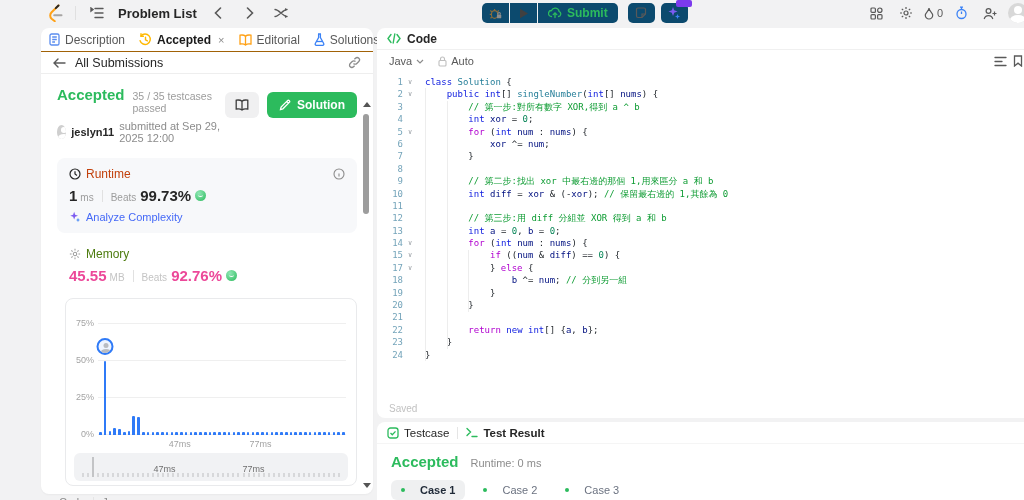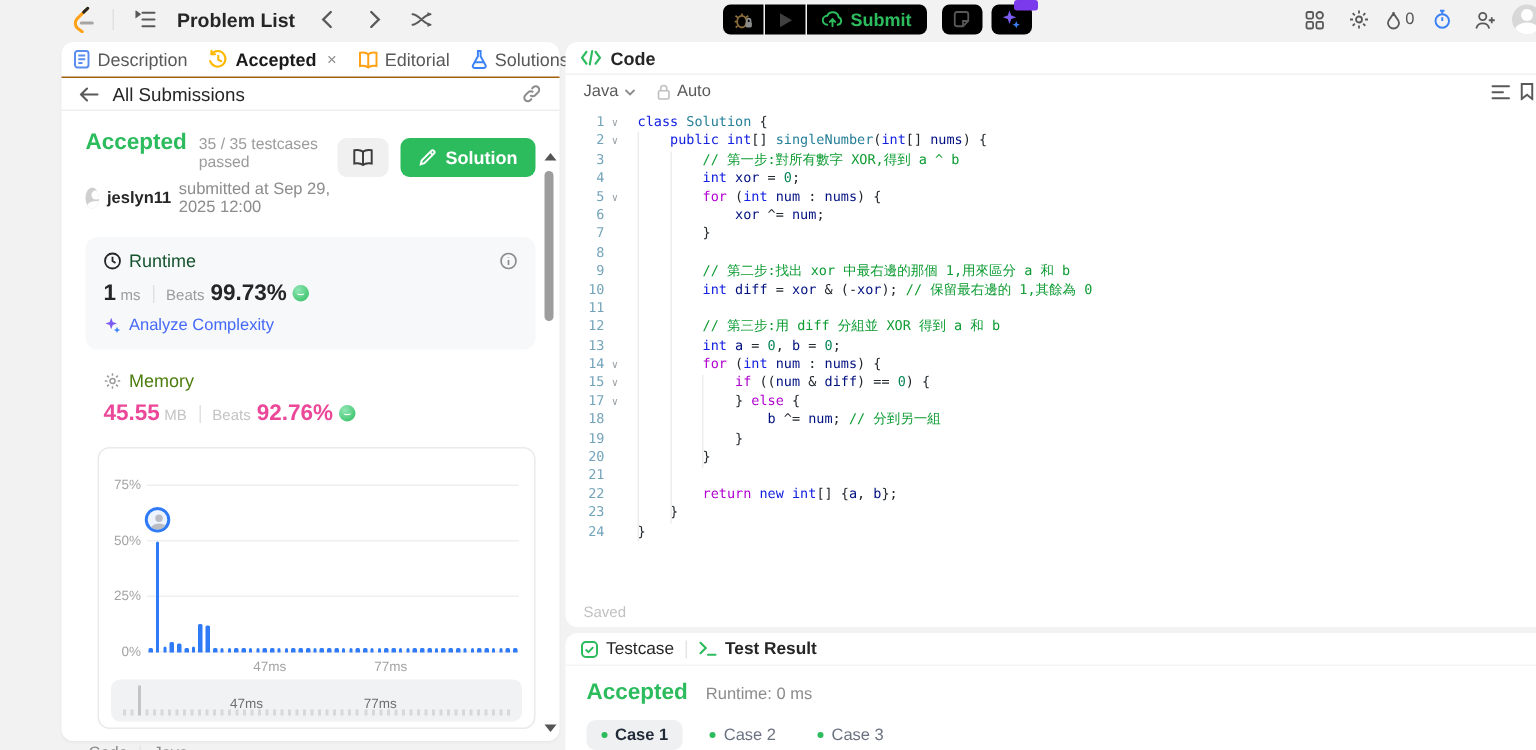--- a/index.html
+++ b/index.html
@@ -9,21 +9,21 @@
 
   
   .topbar { position:absolute; left:0; top:0; width:1024px; height:26px;
     display:flex; align-items:center; padding:0 8px; }
   .tb-left { display:flex; align-items:center; gap:10px; }
   .tb-divider { width:1px; height:14px; background:#e0e0e0; }
   .pl-label { font-size:13px; font-weight:700; color:#262626; }
   .tb-ic { display:inline-flex; align-items:center; justify-content:center; width:22px; height:20px;
     color:#595959; cursor:pointer; border-radius:4px; }
   .tb-center { position:absolute; left:445px; top:3px; display:flex; align-items:center; }
-  .tb-btn { height:20px; background:#000000; display:flex; align-items:center; justify-content:center;
+  .tb-btn { height:20px; background:#0c4a6e; display:flex; align-items:center; justify-content:center;
     color:#464646; cursor:pointer; }
   .tb-btn.seg-l { border-radius:5px 0 0 5px; width:27px; }
   .tb-btn.seg-m { width:27px; margin-left:1px; }
   .tb-btn.submit { border-radius:0 5px 5px 0; margin-left:1px; padding:0 10px; gap:5px;
     color:#2cbb5d; font-size:12px; font-weight:700; }
   .tb-btn.solo { border-radius:5px; width:27px; margin-left:10px; position:relative; }
   .badge-purple { position:absolute; right:-4px; top:-3px; width:16px; height:7px; border-radius:2px;
     background:#7c3aed; }
   .tb-right { position:absolute; right:0; top:3px; display:flex; align-items:center; gap:7px; }
   .streak { display:flex; align-items:center; gap:3px; color:#595959; font-size:11px; }
@@ -63,21 +63,21 @@
   .user-avatar:before { content:""; position:absolute; left:4.2px; top:2px; width:5.5px; height:5.5px; border-radius:50%; background:#fff; }
   .user-avatar:after { content:""; position:absolute; left:1px; top:8.5px; width:12px; height:7px; border-radius:50%; background:#fff; }
   .user-name { color:#262626; font-weight:700; }
   .result-actions { display:flex; gap:8px; align-items:center; margin-top:6px; }
   .icon-btn { width:34px; height:26px; border-radius:6px; background:#f0f0f1; display:flex;
     align-items:center; justify-content:center; color:#3c3c3c; cursor:pointer; }
   .solution-btn { height:26px; border-radius:6px; background:#2cbb5d; color:#fff; font-size:12px;
     font-weight:700; display:flex; align-items:center; gap:6px; padding:0 12px; cursor:pointer; }
 
   .runtime-card { margin-top:14px; background:#f7f8fa; border-radius:8px; padding:9px 12px 10px; }
-  .card-head { display:flex; align-items:center; gap:5px; font-size:12px; color:#14532d; }
+  .card-head { display:flex; align-items:center; gap:5px; font-size:12px; color:#c2410c; }
   .card-head .spacer { flex:1; }
   .metric-line { margin-top:6px; display:flex; align-items:baseline; }
   .metric-value { font-size:15px; font-weight:700; color:#262626; }
   .metric-unit { font-size:10px; color:#9c9c9c; margin-left:3px; }
   .metric-sep { width:1px; height:12px; background:#e1e1e1; margin:0 8px; align-self:center; }
   .beats-label { font-size:10px; color:#9c9c9c; }
   .beats-value { font-size:15px; font-weight:700; color:#262626; margin-left:4px; }
   .party { width:11px; height:11px; border-radius:50%; margin-left:4px; align-self:center;
     background:radial-gradient(circle at 35% 30%, #8fe7b4, #2cbb5d); position:relative; }
   .party:after { content:""; position:absolute; left:2.5px; top:3px; width:5px; height:3px;
@@ -146,21 +146,21 @@
   
   .tp-header { height:22px; display:flex; align-items:center; gap:8px; padding:0 10px;
     border-bottom:1px solid #f5f5f5; font-size:11.5px; color:#262626; }
   .tp-tab { display:flex; align-items:center; gap:5px; cursor:pointer; }
   .tp-tab.bold { font-weight:700; }
   .tp-body { padding:9px 14px 0; }
   .tp-status-row { display:flex; align-items:baseline; gap:12px; }
   .tp-accepted { color:#2cbb5d; font-size:15px; font-weight:700; }
   .tp-runtime { color:#8c8c8c; font-size:11px; }
   .case-row { margin-top:10px; display:flex; align-items:center; gap:8px; }
-  .case-chip { display:flex; align-items:center; gap:5px; padding:4px 10px; border-radius:6px;
+  .case-chip { display:flex; align-items:center; gap:15px; padding:4px 10px; border-radius:6px;
     font-size:11px; color:#6b7280; cursor:pointer; }
   .case-chip.active { background:#eff0f1; color:#1f2937; font-weight:600; }
   .case-dot { width:4px; height:4px; border-radius:50%; background:#2cbb5d; }
 
   svg { display:block; }
 </style>
 </head>
 <body>
 
 <div class="stage">

